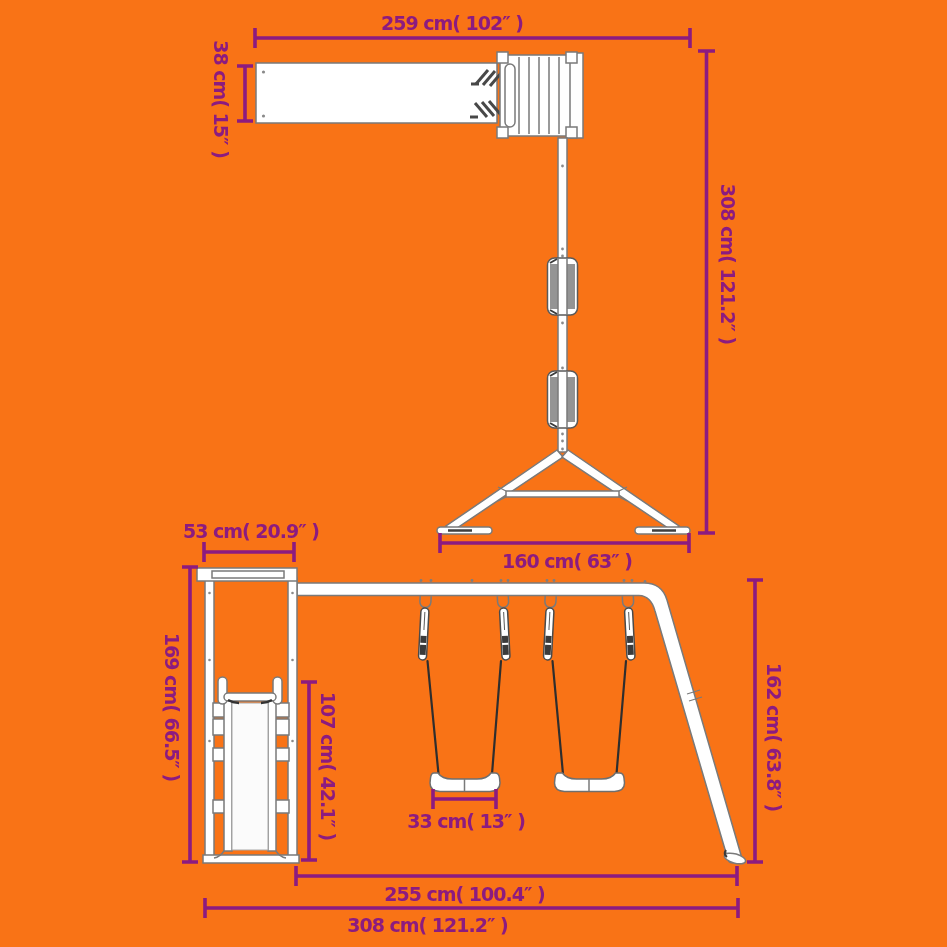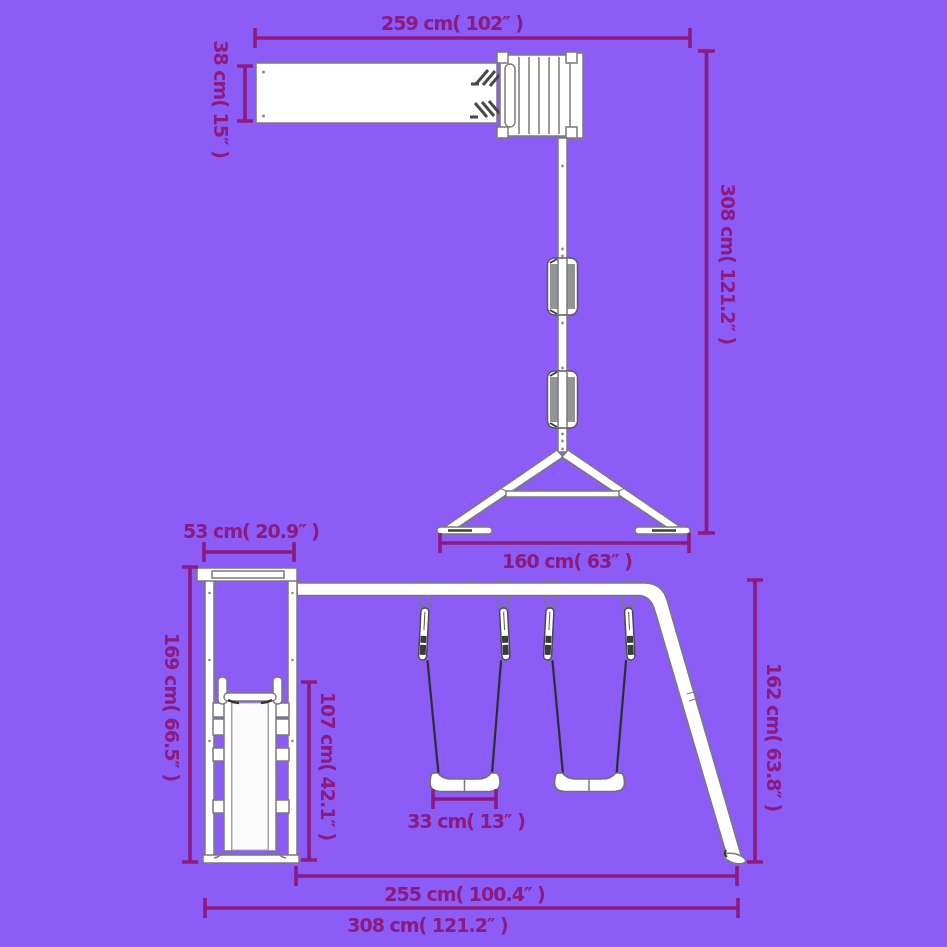--- a/index.html
+++ b/index.html
@@ -1,17 +1,17 @@
 <!DOCTYPE html>
 <html><head>
 <meta charset="utf-8">
 <style>
   html,body{margin:0;padding:0;background:#ffffff;}
   #stage{
-    position:relative;width:947px;height:947px;background:#8b5cf6;overflow:hidden;
+    position:relative;width:947px;height:947px;background:#f97316;overflow:hidden;
     font-family:"DejaVu Sans", sans-serif;
   }
   svg{display:block;}
   .dimtext{
     font-family:"DejaVu Sans", sans-serif;
     font-weight:700;
     font-size:19px;
     letter-spacing:-1px;
     fill:#8C1B80;
   }

